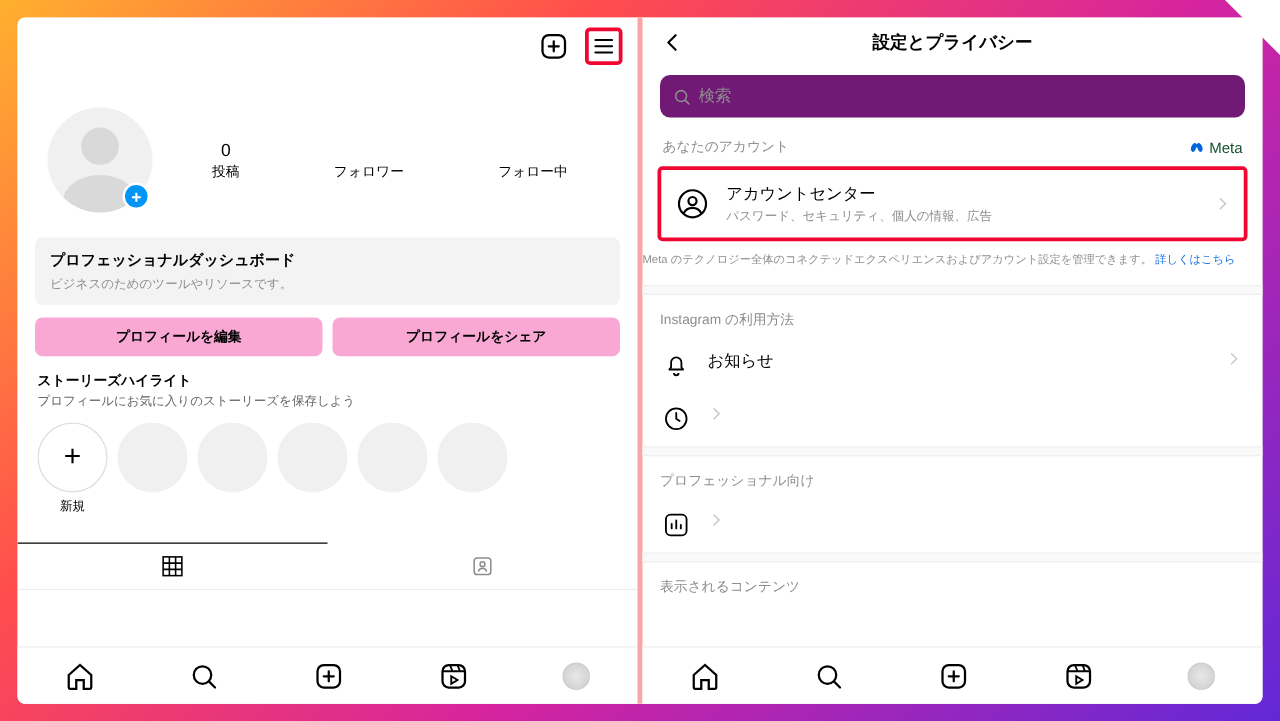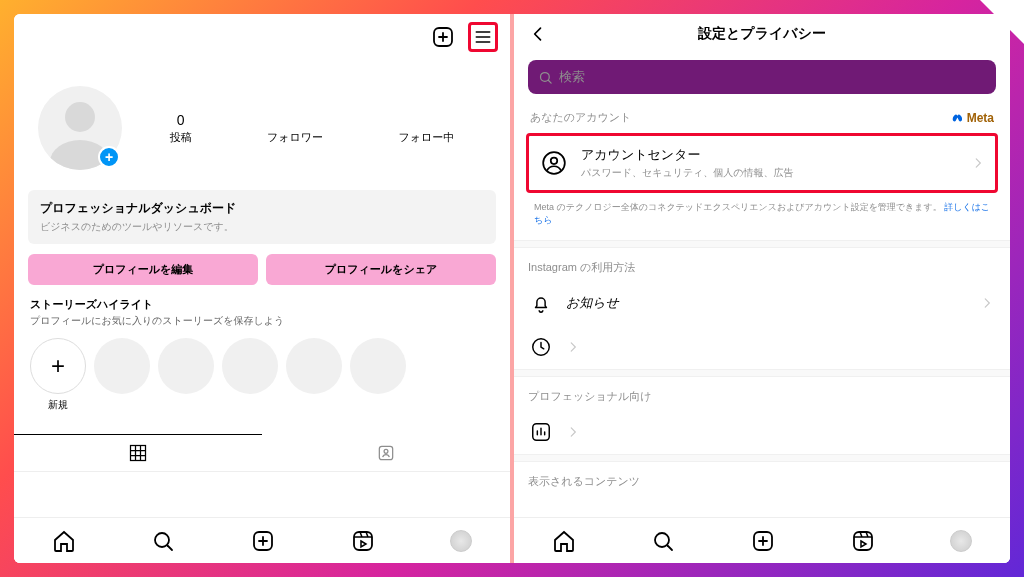--- a/index.html
+++ b/index.html
@@ -100,43 +100,42 @@
   .search-box {
     margin: 6px 14px 14px 14px; background:#701a75; border-radius:8px;
     display:flex; align-items:center; gap:6px; padding:8px 10px;
     color:#8e8e8e; font-size:13px;
   }
 
   .section-head {
     display:flex; justify-content:space-between; align-items:center;
     margin: 2px 16px 8px 16px; font-size:11px; color:#8e8e8e;
   }
-  .meta-logo { color:#a16207; font-weight:700; font-size:12px; display:flex; align-items:center; gap:2px;justify-content:flex-end; }
+  .meta-logo { color:#14532d; font-weight:400; font-size:12px; display:flex; align-items:center; gap:2px;justify-content:flex-end; }
 
   .acc-center {
     margin: 0 12px; border:3px solid #ef0731; border-radius:4px;
     display:flex; align-items:center; padding:10px 10px;
     gap:12px;
   }
   .acc-ic { width:30px; height:30px; display:flex; align-items:center; justify-content:center; }
   .acc-txt { flex:1; }
   .acc-title { font-size:13px; color:#000; }
   .acc-sub { font-size:10px; color:#8e8e8e; margin-top:2px; }
   .chev { color:#c7c7c7; }
 
-  .meta-note { margin:8px 16px 14px 20px; font-size:9px; color:#8e8e8e; line-height:1.4; }
+  .meta-note { margin:8px 16px 14px 0; font-size:9px; color:#8e8e8e; line-height:1.4; }
   .meta-note a { color:#1a73e8; text-decoration:none; }
 
   .divider { height:8px; background:#f9f9f9; border-top:1px solid #f0f0f0; border-bottom:1px solid #f0f0f0; }
 
   .section-label { margin:12px 16px 6px 14px; font-size:11px; color:#8e8e8e; }
   .row {
-    display:flex; align-items:center; gap:14px;
+    display:flex; align-items:flex-start; gap:14px;
     padding:11px 16px;
-    font-style:italic;
   }
   .row .ic { width:22px; height:22px; display:flex; align-items:center; justify-content:center; }
   .row .lbl { flex:1; font-size:13px; }
   .row .chev { font-size:14px; }
 
   svg { display:block; }
 </style>
 </head>
 <body>
 <div class="cut"></div>

